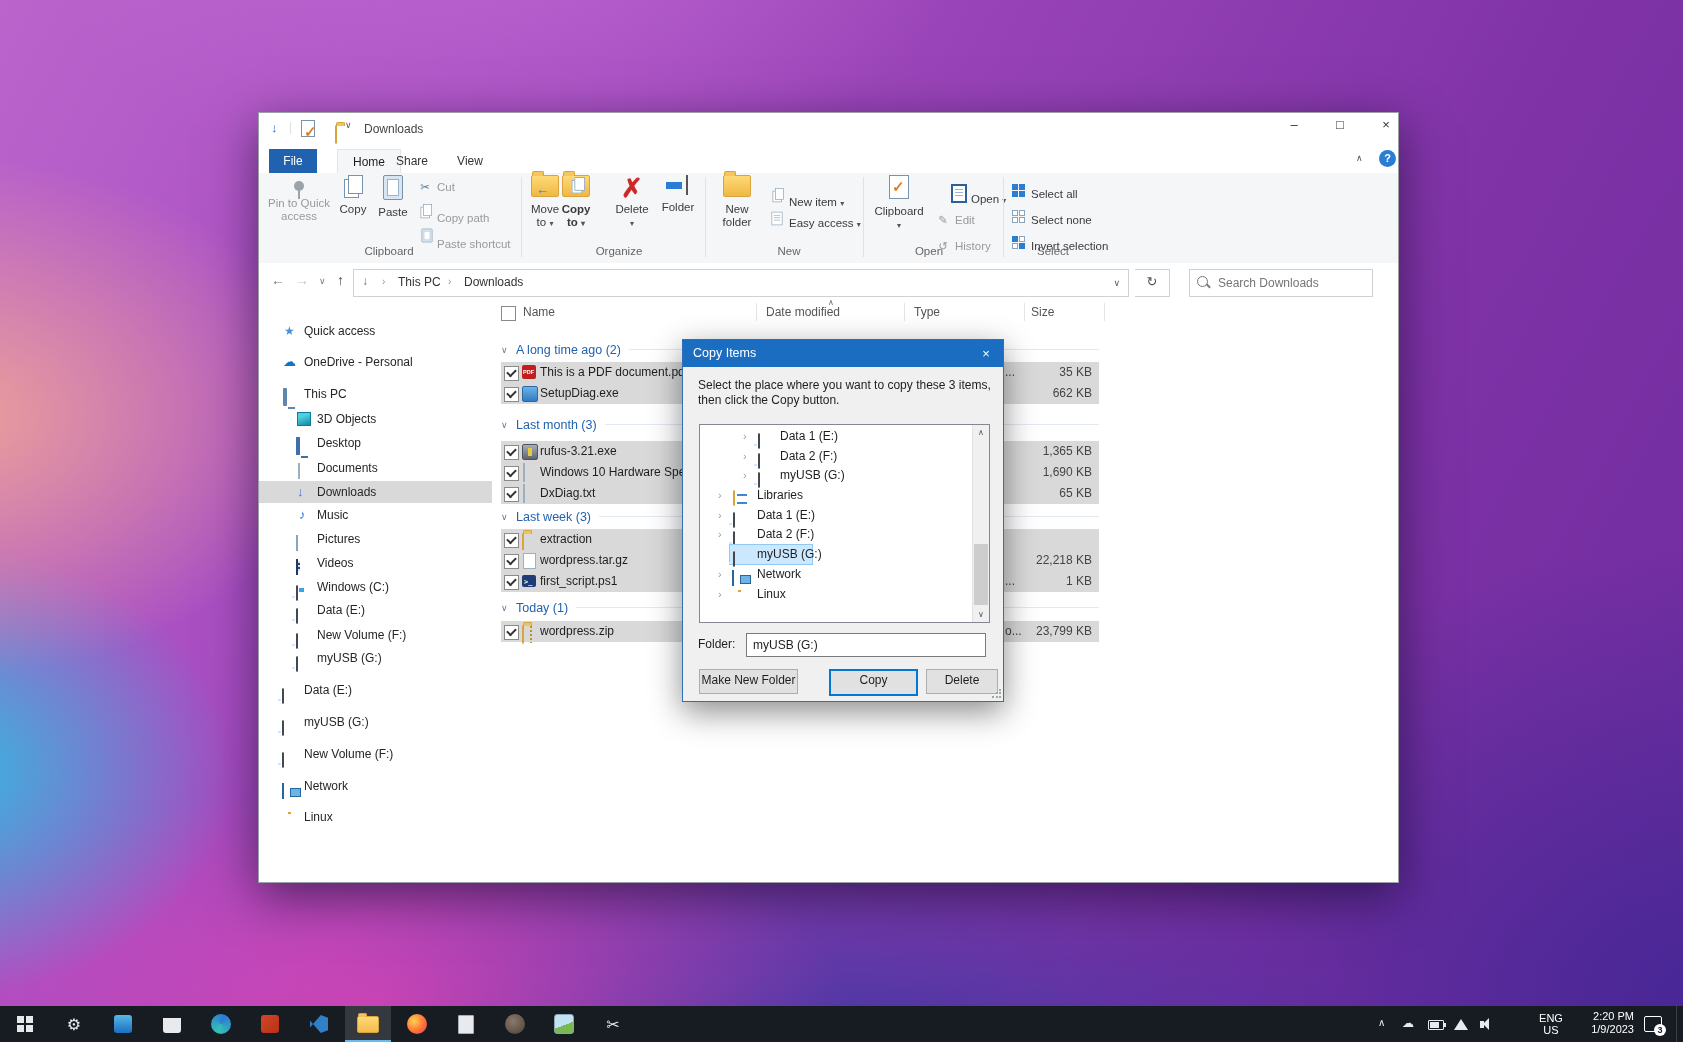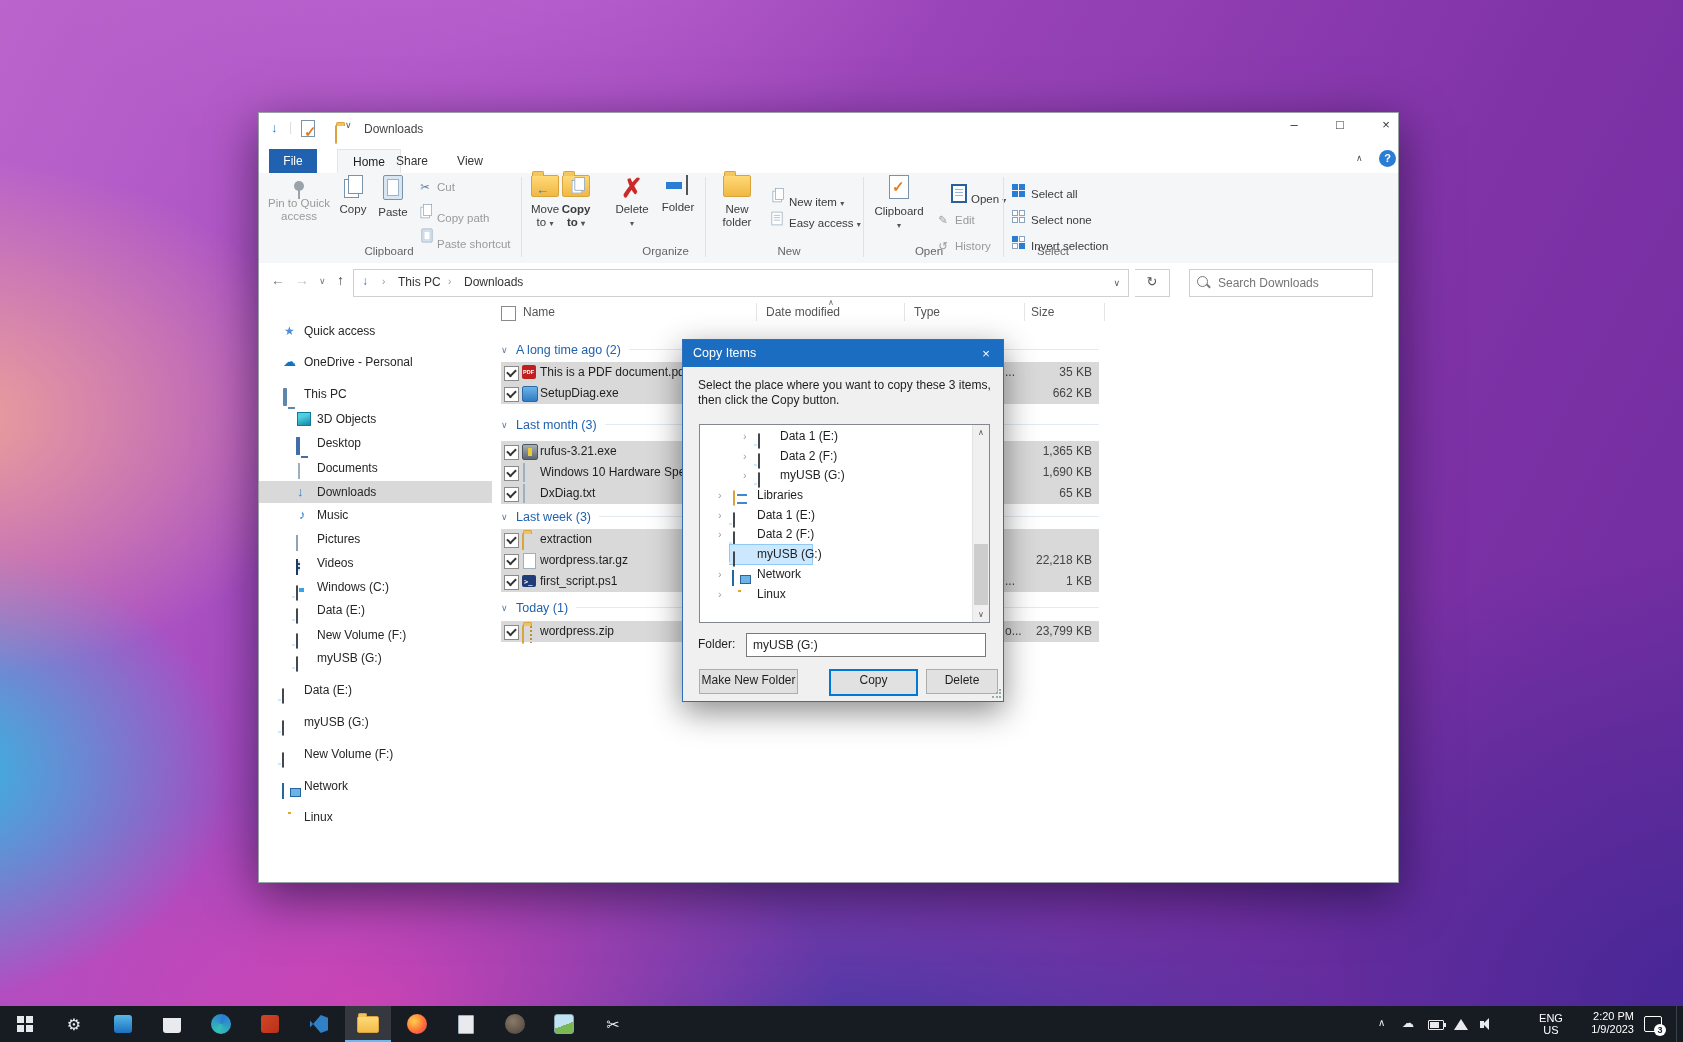--- a/index.html
+++ b/index.html
@@ -233,21 +233,21 @@
       </div>
       <div class="bigbtn" style="left:352px;width:42px;">
         <span class="ico-x">✗</span>
         <div class="lbl"><span>Delete</span><br><span class="menu-arrow">▾</span></div>
       </div>
       <div class="bigbtn" style="left:396px;width:46px;">
         <span class="ico-rename"></span>
         <div class="lbl">Folder</div>
       </div>
       <div class="rdiv" style="left:446px;"></div>
-      <div class="rlabel" style="left:290px;width:140px;text-align:right;">Organize</div>
+      <div class="rlabel" style="left:290px;width:140px;">Organize</div>
 
       <div class="bigbtn" style="left:454px;width:48px;">
         <span class="ico-bigfolder"></span>
         <div class="lbl">New folder</div>
       </div>
       <div class="smallrow" style="left:510px;top:11px;">
         <span class="si"><span class="ico-pages" style="transform:scale(.6);display:inline-block;"></span></span><span>New item</span> <span class="menu-arrow">▾</span>
       </div>
       <div class="smallrow" style="left:510px;top:37px;">
         <span class="si"><span class="ic-page" style="display:inline-block;transform:scale(.8);"></span></span><span>Easy access</span> <span class="menu-arrow">▾</span>

